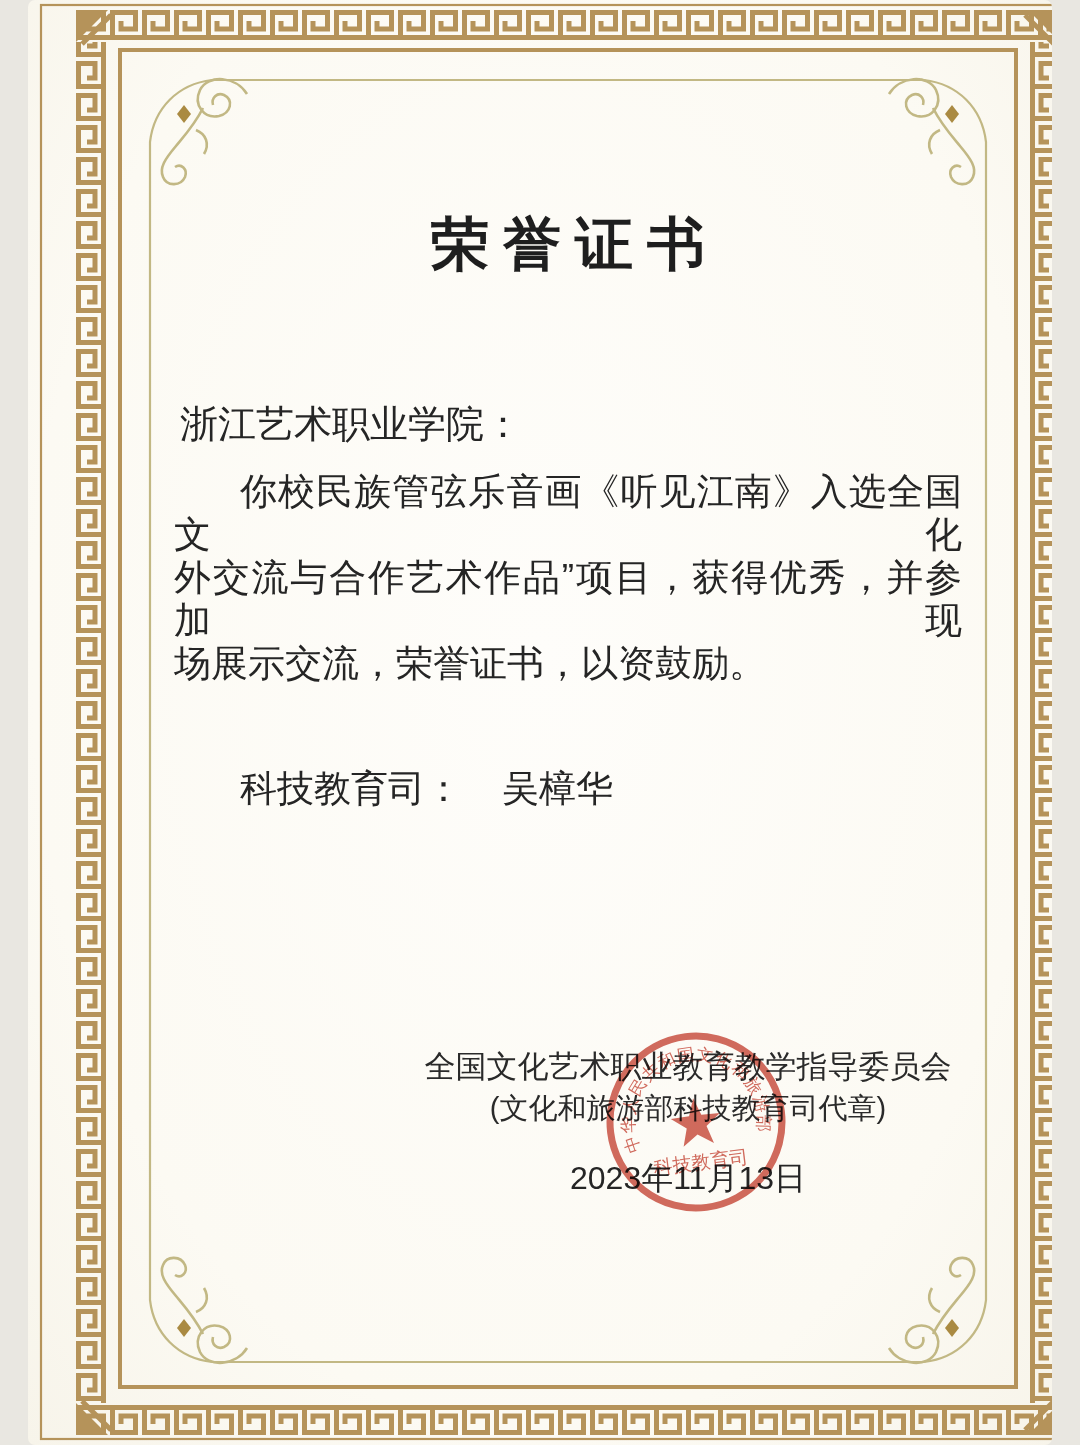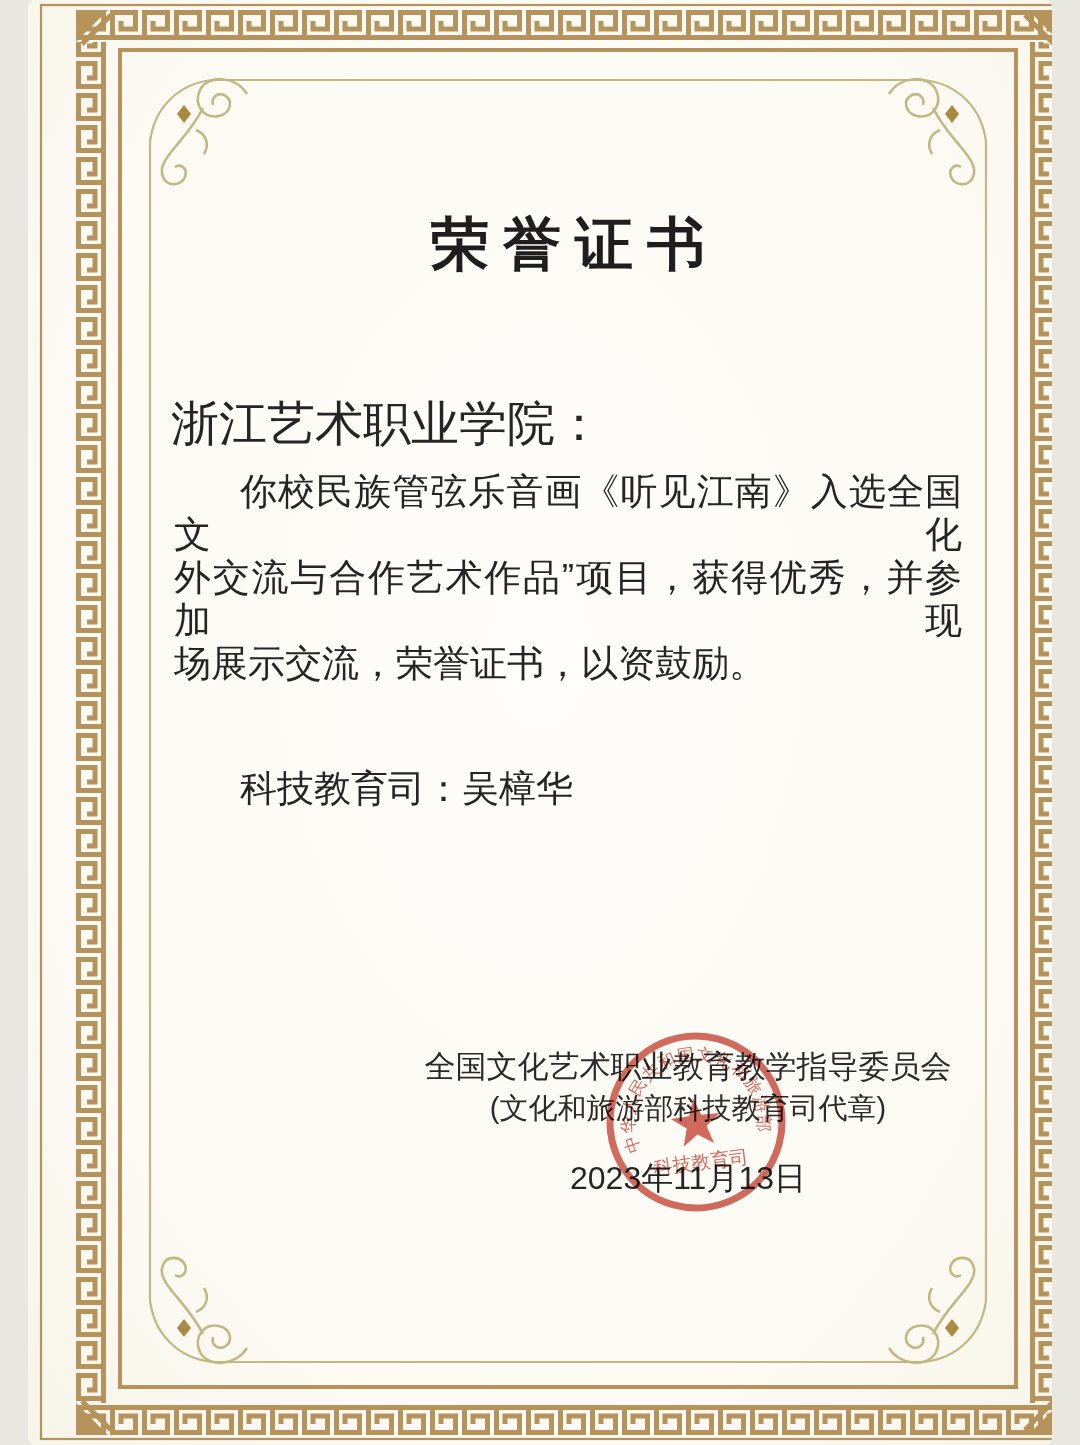--- a/index.html
+++ b/index.html
@@ -20,26 +20,26 @@
     position:absolute;left:0;top:206px;width:1080px;
     text-align:center;
     font-family:"DejaVu Serif", serif;
     font-weight:900;
     font-size:58px;
     letter-spacing:14px;
     text-indent:14px;
     color:#1e1e1e;
   }
   .body-block{position:absolute;left:146px;top:470px;width:788px;font-size:37px;line-height:43px;color:#252525;}
-  .salutation{position:absolute;left:143px;top:399px;width:788px;font-size:48px;line-height:50px;color:#252525;}
+  .salutation{position:absolute;left:152px;top:399px;width:788px;font-size:38px;line-height:50px;color:#252525;}
   .body-line{text-align:justify;text-align-last:justify;}
   .body-line.first{text-indent:66px;}
   .body-line.last{text-align-last:left;}
   .advisor{position:absolute;left:212px;top:766px;font-size:37px;line-height:46px;color:#252525;}
-  .advisor .name{}
+  .advisor .name{margin-left:40px;}
   .issuer{position:absolute;left:350px;top:1046px;width:620px;text-align:center;color:#2a2a2a;}
   .issuer-line1{font-size:31px;line-height:42px;}
   .issuer-line2{font-size:29px;line-height:40px;}
   .date{position:absolute;left:350px;top:1156px;width:620px;text-align:center;font-size:32px;line-height:44px;color:#252525;}
 
   .seal-svg{
     position:absolute;left:571px;top:1025px;width:194px;height:194px;
     z-index:3;
     mix-blend-mode:multiply;
     opacity:.82;

